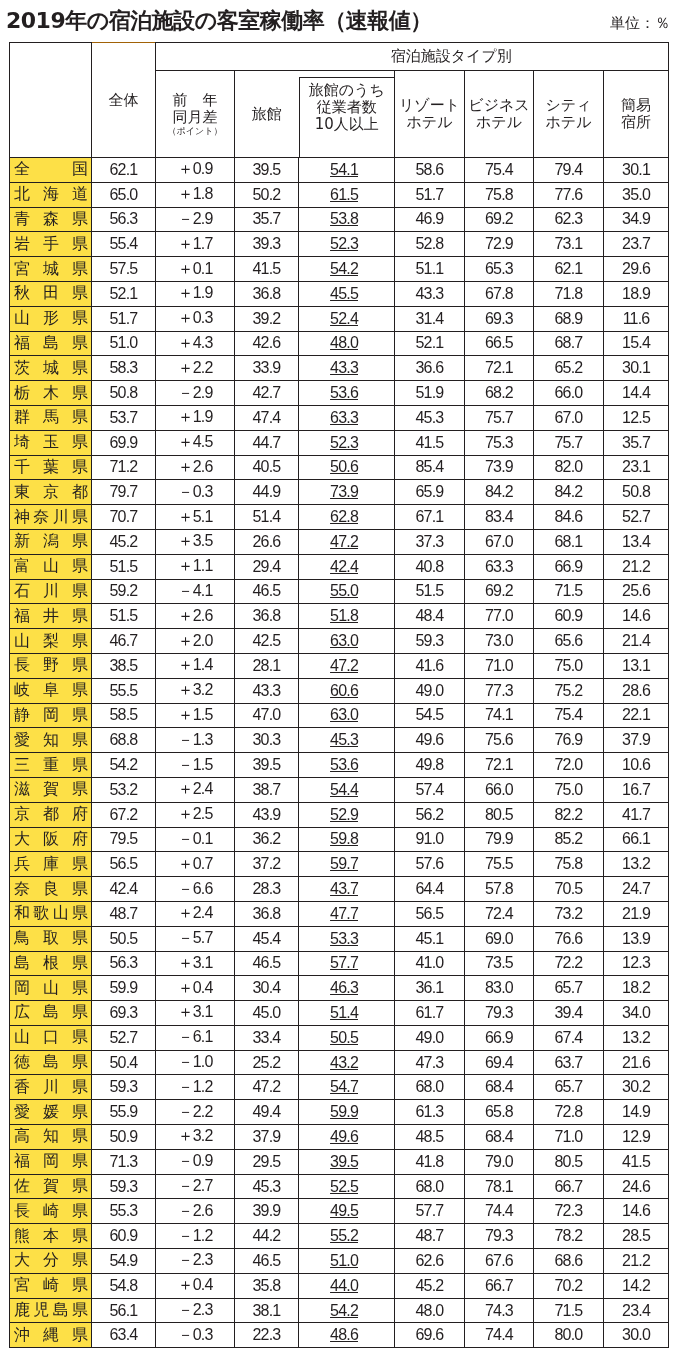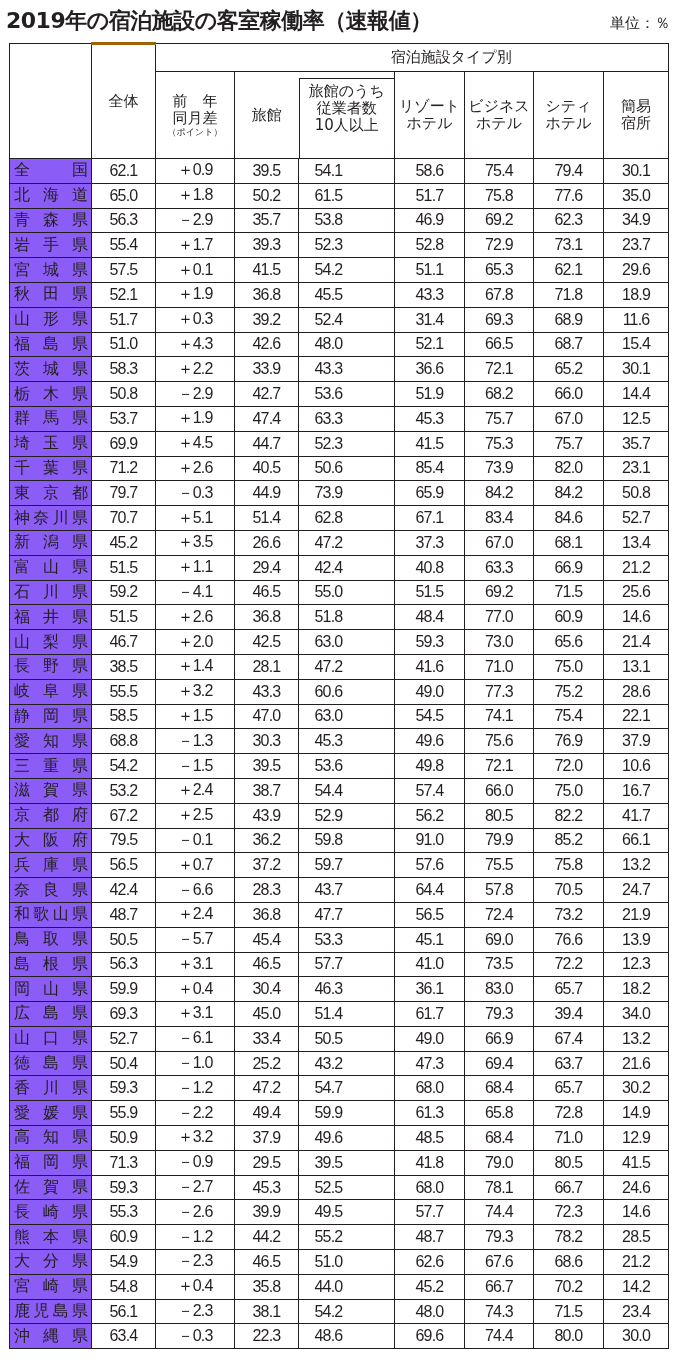--- a/index.html
+++ b/index.html
@@ -9,22 +9,22 @@
   .unit { position:absolute; right:12px; top:14px; font-size:15px; white-space:nowrap; }
   table { position:absolute; left:9px; top:42px; border-collapse:collapse; table-layout:fixed; width:659px; }
   td, th { border:1px solid #231f20; padding:0; font-weight:normal; }
   thead th { font-size:15px; line-height:17px; text-align:center; vertical-align:middle; }
   thead .blank { background:#fff; }
   thead .group { height:27px; font-size:15px; }
   thead .sub { height:86px; }
   .inner-box { display:block; border-left:1px solid #231f20; border-top:1px solid #231f20; margin-top:2px; height:80px; padding-top:4px; box-sizing:border-box; }
   .small { font-size:9px; line-height:10px; display:block; }
   tbody td { height:23.8px; font-size:16px; text-align:center; letter-spacing:-0.8px; font-family:"Liberation Sans", sans-serif; }
-  tbody td.name { background:#8b5cf6; text-align:justify; text-align-last:justify; padding:0 3px 0 4px; letter-spacing:0; font-family:"DejaVu Sans", sans-serif; font-size:16px;margin-top:36px; }
-  tbody td.r { padding-right:36px; }
+  tbody td.name { background:#fde047; text-align:justify; text-align-last:justify; padding:0 3px 0 4px; letter-spacing:0; font-family:"DejaVu Sans", sans-serif; font-size:16px;margin-top:36px; }
+  tbody td.r { text-align:right; padding-right:36px;text-decoration:underline; }
   tbody td.diff { text-align:center; }
 </style>
 </head>
 <body>
 
 <div class="title">2019年の宿泊施設の客室稼働率（速報値）</div>
 <div class="unit">単位：％</div>
 
 <table>
   <colgroup>
@@ -34,21 +34,21 @@
     <col style="width:64px">
     <col style="width:96px">
     <col style="width:70px">
     <col style="width:69px">
     <col style="width:70px">
     <col style="width:65px">
   </colgroup>
   <thead>
     <tr>
       <th class="blank" rowspan="2"></th>
-      <th rowspan="2" style="border-top:3px solid #a16207;"><span>全体</span></th>
+      <th rowspan="2" style="border-top:1px solid #a16207;"><span>全体</span></th>
       <th class="group" style="border-bottom:1px solid #231f20; border-right:none;"></th>
       <th class="group" colspan="6" style="border-left:none;">宿泊施設タイプ別</th>
     </tr>
     <tr class="sub">
       <th class="sub">
         <span style="display:block">前　年</span>
         <span style="display:block">同月差</span>
         <span class="small">（ポイント）</span>
       </th>
       <th class="sub" style="border-top:none; border-right:none;"><span>旅館</span></th>

